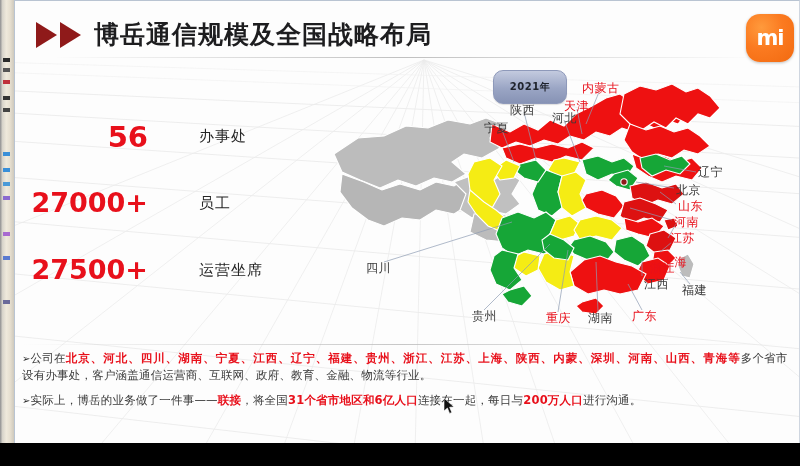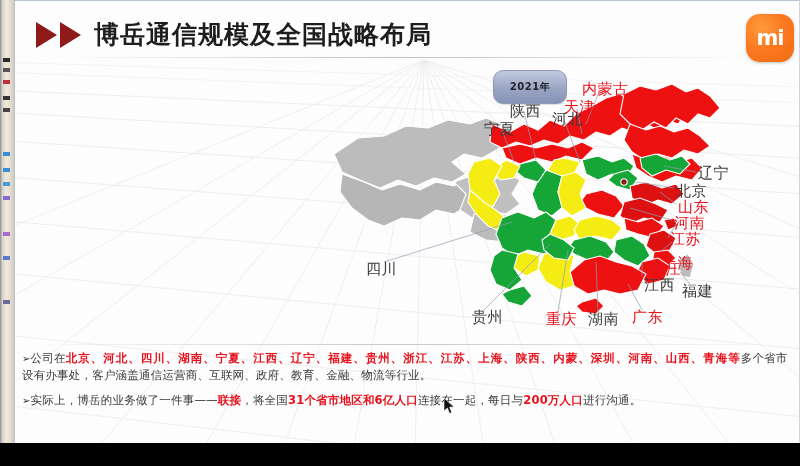--- a/index.html
+++ b/index.html
@@ -45,21 +45,21 @@
   #stats { position:absolute; left:0; top:120px; width:330px; }
   .stat-row { position:relative; height:67px; }
   .stat-num { position:absolute; right:196px; top:0; font-size:27px; font-weight:bold;
               color:#e8101b; white-space:nowrap; letter-spacing:0px; }
   .stat-lbl { position:absolute; left:185px; top:7px; font-size:15px; color:#252525;
               white-space:nowrap; letter-spacing:1px; }
 
   
   #map-area { position:absolute; left:310px; top:62px; width:420px; height:280px; }
   #map-svg { position:absolute; left:0; top:0; }
-  .mlabel { position:absolute; font-size:15px; white-space:nowrap; letter-spacing:.5px;
+  .mlabel { position:absolute; font-size:12px; white-space:nowrap; letter-spacing:.5px;
             line-height:1; }
   .mlabel.dk { color:#3a3a3a; }
   .mlabel.rd { color:#e8101b; }
 
   
   #year-pill { position:absolute; left:169px; top:8px; width:74px; height:34px; border-radius:10px;
                background:linear-gradient(180deg,#c3cadf 0%,#9aa5c4 55%,#8793b5 100%);
                border:1px solid #8e99ba;
                display:flex; align-items:center; justify-content:center;
                box-shadow:0 1px 1px rgba(0,0,0,.12); }
@@ -148,20 +148,34 @@
         <div class="tri"></div>
         <div class="tri"></div>
       </div>
       <div id="slide-title">博岳通信规模及全国战略布局</div>
       <div id="header-rule"></div>
       <div id="mi-logo">
         <span>mi</span>
       </div>
     </div>
 
+    <div id="stats">
+      <div class="stat-row">
+        <div class="stat-num" style="font-size:29px;">56</div>
+        <div class="stat-lbl">办事处</div>
+      </div>
+      <div class="stat-row">
+        <div class="stat-num">27000+</div>
+        <div class="stat-lbl">员工</div>
+      </div>
+      <div class="stat-row">
+        <div class="stat-num">27500+</div>
+        <div class="stat-lbl">运营坐席</div>
+      </div>
+    </div>
 
     <div id="map-area">
 
       <svg id="map-svg" width="420" height="280" viewBox="0 0 420 280">
         <g stroke="#ffffff" stroke-width="1.1">
 
           <path d="M10 92 L34 76 L60 74 L82 64 L104 66 L124 58 L146 62 L162 56 L178 62 L166 76 L176 86
                    L158 96 L140 92 L128 100 L142 112 L128 120 L110 116 L92 124 L74 118 L56 126 L36 118
                    L18 110 Z" fill="#bcbcbc"></path>
           <path d="M18 112 L40 120 L58 128 L76 122 L96 128 L112 120 L130 124 L142 116 L152 126

